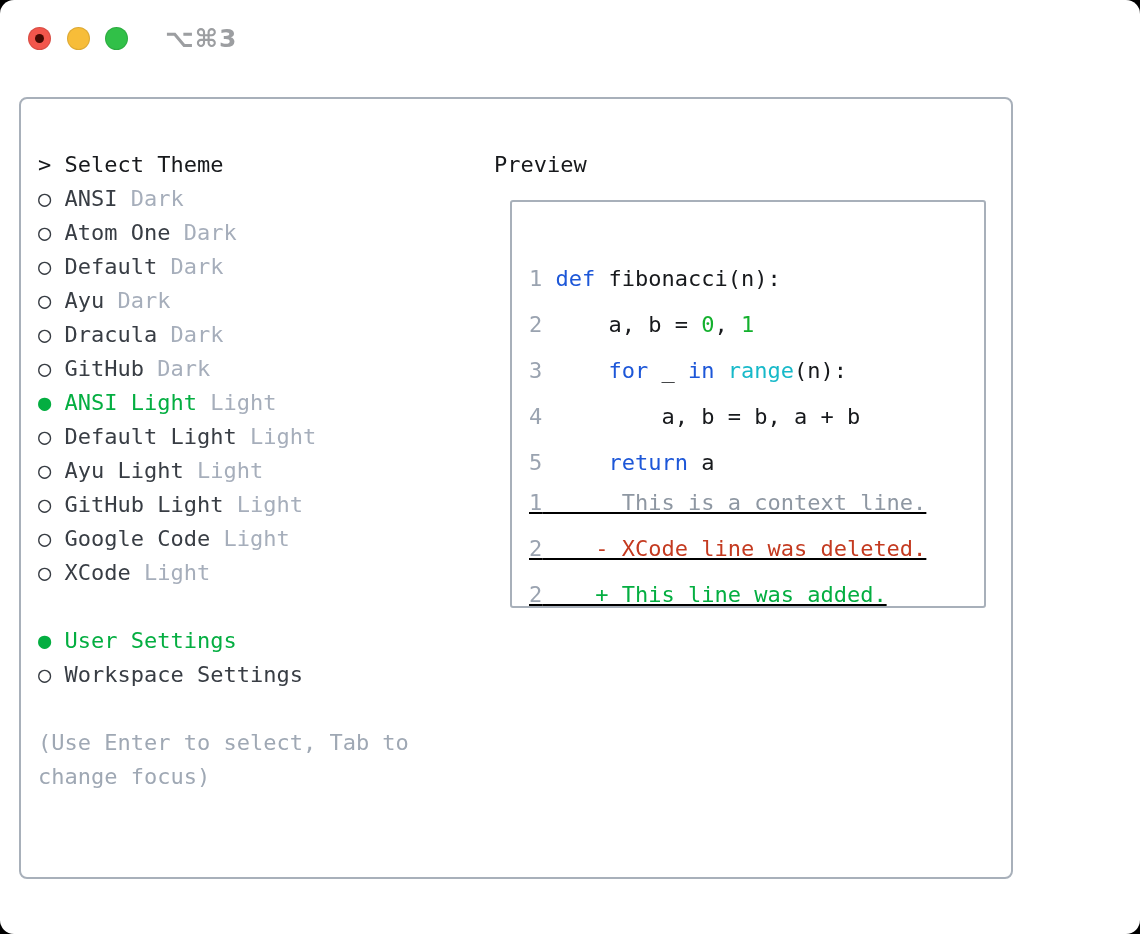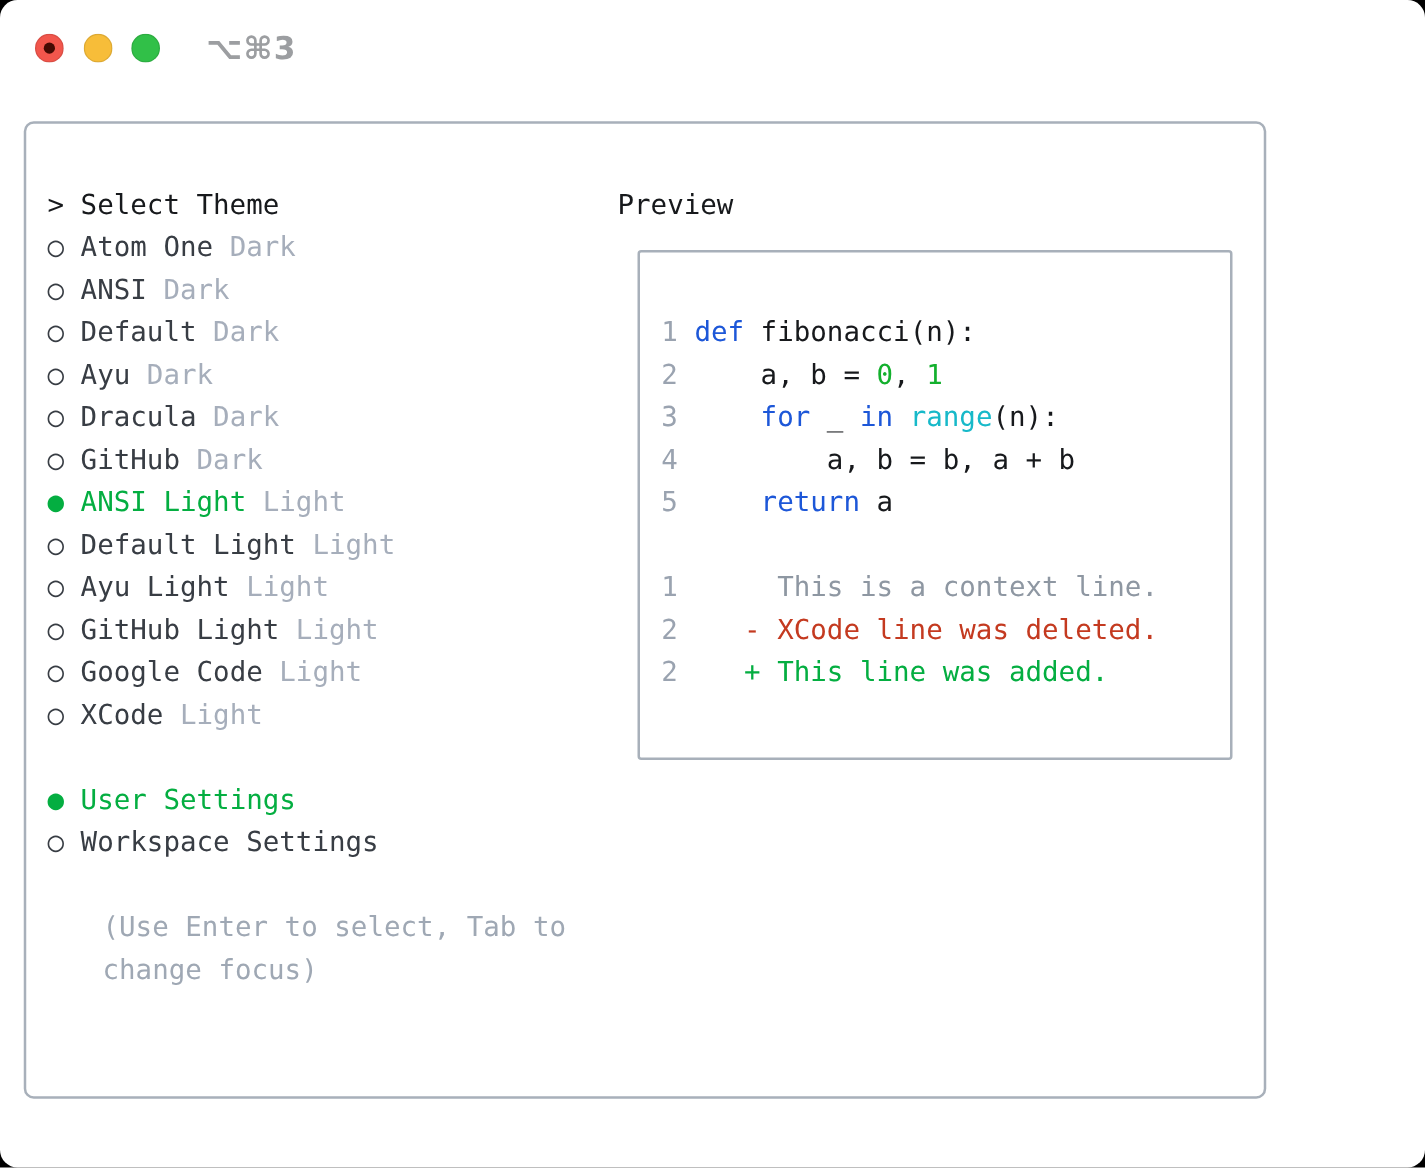--- a/index.html
+++ b/index.html
@@ -33,33 +33,33 @@
   
   .row{height:34px;line-height:34px;font-size:22px;white-space:pre;color:var(--dark_text);}
   .left-col{position:absolute;left:38px;top:148px;}
   .prompt{color:var(--black);}
   .hlabel{font-weight:normal;color:var(--black);padding-left:1ch;}
   .marker{color:var(--dark_text);}
   .theme-row.selected .marker,.theme-row.selected .tname{color:var(--green);}
   .apply-row.selected .marker,.apply-row.selected .tname{color:var(--green);}
   .badge{color:var(--gray_badge);}
   .apply-heading .hlabel2{color:var(--black);padding-left:2ch;}
-  .hint{color:var(--gray_hint);margin-left:44px;}
+  .hint{color:var(--gray_hint);}
   
   .preview-title{
     position:absolute;left:494px;top:148px;height:34px;line-height:34px;
     font-size:22px;font-weight:normal;color:var(--black);
   }
   .preview-box{
     position:absolute;left:510px;top:200px;width:476px;height:408px;
     border:2px solid var(--border);border-radius:3px;box-sizing:border-box;
   }
   .code-block{position:absolute;left:529px;top:250px;}
-  .diff-block{position:absolute;left:529px;top:454px;}
-  .crow{height:34px;line-height:34px;font-size:22px;white-space:pre;}
+  .diff-block{position:absolute;left:529px;top:474px;text-decoration:underline;}
+  .crow{height:34px;line-height:34px;font-size:22px;white-space:pre;margin-top:12px;}
   .ln{color:var(--gray_linenum);}
   .c-p{color:var(--code_text);}
   .c-kw{color:var(--blue);}
   .c-cy{color:var(--cyan);}
   .c-n{color:var(--num_green);}
   .c-ctx{color:var(--gray_context);}
   .c-del{color:var(--red);}
   .c-add{color:var(--green);}
 </style>
 </head>
@@ -74,22 +74,22 @@
     <span class="tl yellow"></span>
     <span class="tl green"></span>
     <span class="wtitle">⌥⌘3</span>
   </div>
 
   <div class="panel"></div>
 
   <div class="left-col">
     <div class="row heading"><span class="prompt">&gt;</span><span class="hlabel">Select Theme</span></div>
     <div>
+        <div class="row theme-row"><span class="marker">○</span><span class="tname"> ANSI</span><span class="badge"> Dark</span></div>
         <div class="row theme-row"><span class="marker">○</span><span class="tname"> Atom One</span><span class="badge"> Dark</span></div>
-        <div class="row theme-row"><span class="marker">○</span><span class="tname"> ANSI</span><span class="badge"> Dark</span></div>
         <div class="row theme-row"><span class="marker">○</span><span class="tname"> Default</span><span class="badge"> Dark</span></div>
         <div class="row theme-row"><span class="marker">○</span><span class="tname"> Ayu</span><span class="badge"> Dark</span></div>
         <div class="row theme-row"><span class="marker">○</span><span class="tname"> Dracula</span><span class="badge"> Dark</span></div>
         <div class="row theme-row"><span class="marker">○</span><span class="tname"> GitHub</span><span class="badge"> Dark</span></div>
         <div class="row theme-row selected"><span class="marker">●</span><span class="tname"> ANSI Light</span><span class="badge"> Light</span></div>
         <div class="row theme-row"><span class="marker">○</span><span class="tname"> Default Light</span><span class="badge"> Light</span></div>
         <div class="row theme-row"><span class="marker">○</span><span class="tname"> Ayu Light</span><span class="badge"> Light</span></div>
         <div class="row theme-row"><span class="marker">○</span><span class="tname"> GitHub Light</span><span class="badge"> Light</span></div>
         <div class="row theme-row"><span class="marker">○</span><span class="tname"> Google Code</span><span class="badge"> Light</span></div>
         <div class="row theme-row"><span class="marker">○</span><span class="tname"> XCode</span><span class="badge"> Light</span></div>

